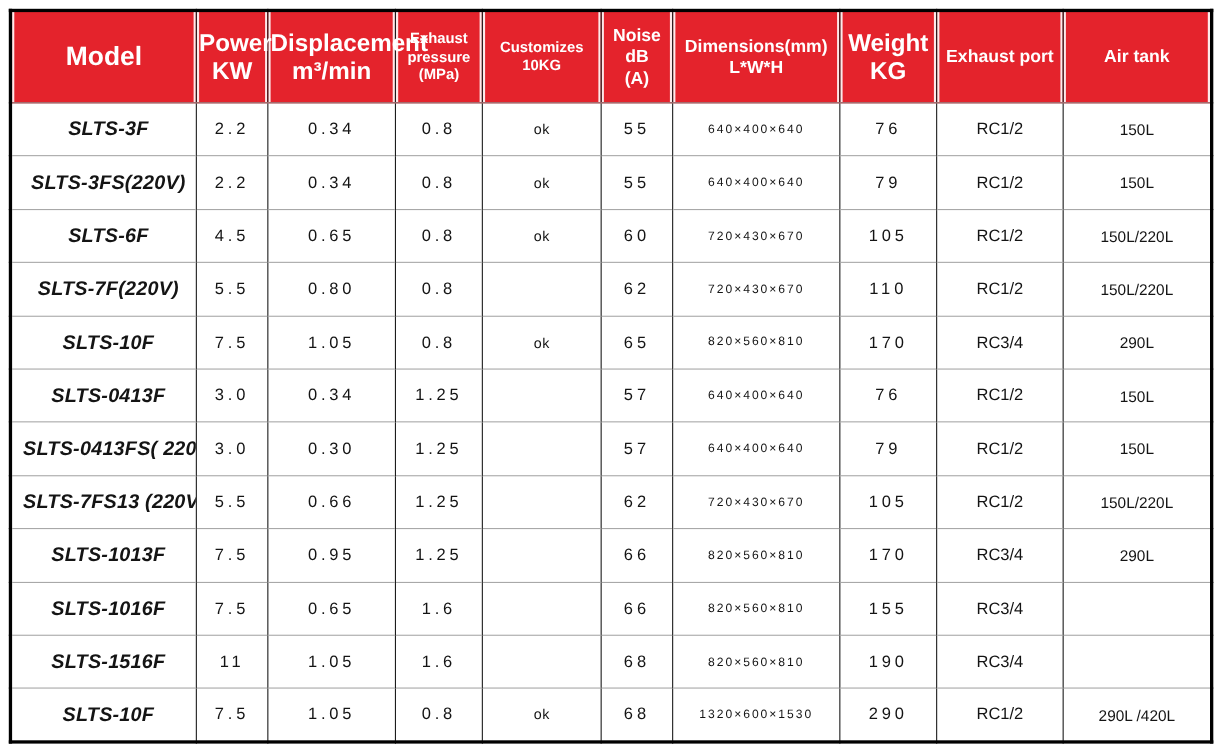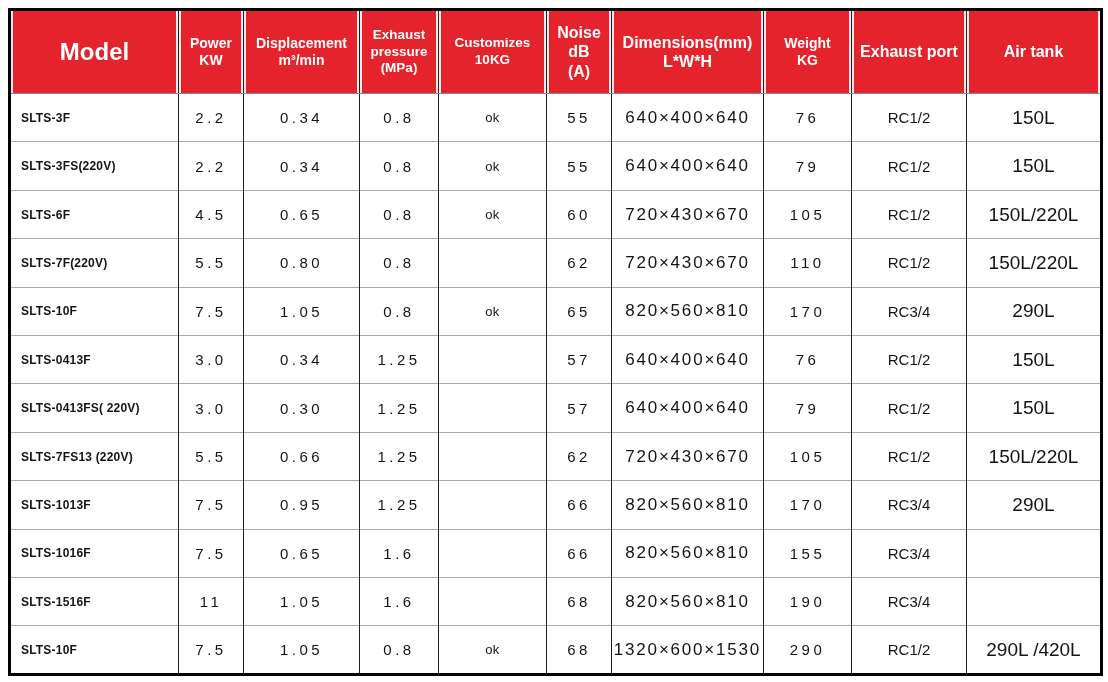--- a/index.html
+++ b/index.html
@@ -34,44 +34,45 @@
     text-align:center;vertical-align:middle;
     border-left:1px solid var(--grid-v);
     box-shadow:inset 2px 0 0 rgba(255,255,255,.9), inset -2px 0 0 rgba(255,255,255,.9);
     border-bottom:1px solid #8a8a8a;
     line-height:1.2;
     padding:2px;
   }
   th:first-child{border-left:none;}
   th .hl{display:block;}
   th.h-lg{font-size:24px;}
-  th.h-md{font-size:14px;}
+  th.h-md{font-size:22px;}
   th.h-sm{font-size:13.5px;line-height:1.25;}
   th.h-ns{font-size:16px;}
   
   tbody tr{height:38px;}
   td{
     text-align:center;vertical-align:middle;
     border-left:1px solid var(--grid-v);
     border-top:1px solid var(--grid-h);
     white-space:nowrap;overflow:hidden;
     padding:0 2px;
   }
   td:first-child{border-left:none;}
   tbody tr:first-child td{border-top:none;}
   td.c-model{
-    text-align:left;padding-left:10px;
-    font-weight:bold;font-size:12px;
+    text-align:center;padding-left:10px;
+    font-weight:bold;font-size:18px;
     letter-spacing:.2px;
+    font-style:italic;
   }
   td.c-num{font-size:15px;letter-spacing:3.5px;}
-  td.c-dim{font-size:17px;letter-spacing:1.8px;padding:0;}
+  td.c-dim{font-size:11px;letter-spacing:1.8px;padding:0;}
   td.c-ok{font-size:13px;letter-spacing:.5px;}
   td.c-port{font-size:15px;}
-  td.c-tank{font-size:19px;margin-left:11px;}
+  td.c-tank{font-size:14px;margin-left:11px;}
 </style>
 </head>
 <body>
 
 <div class="page">
   <table class="spec-table">
     <colgroup>
       <col style="width:169px">
       <col style="width:65px">
       <col style="width:116px">

